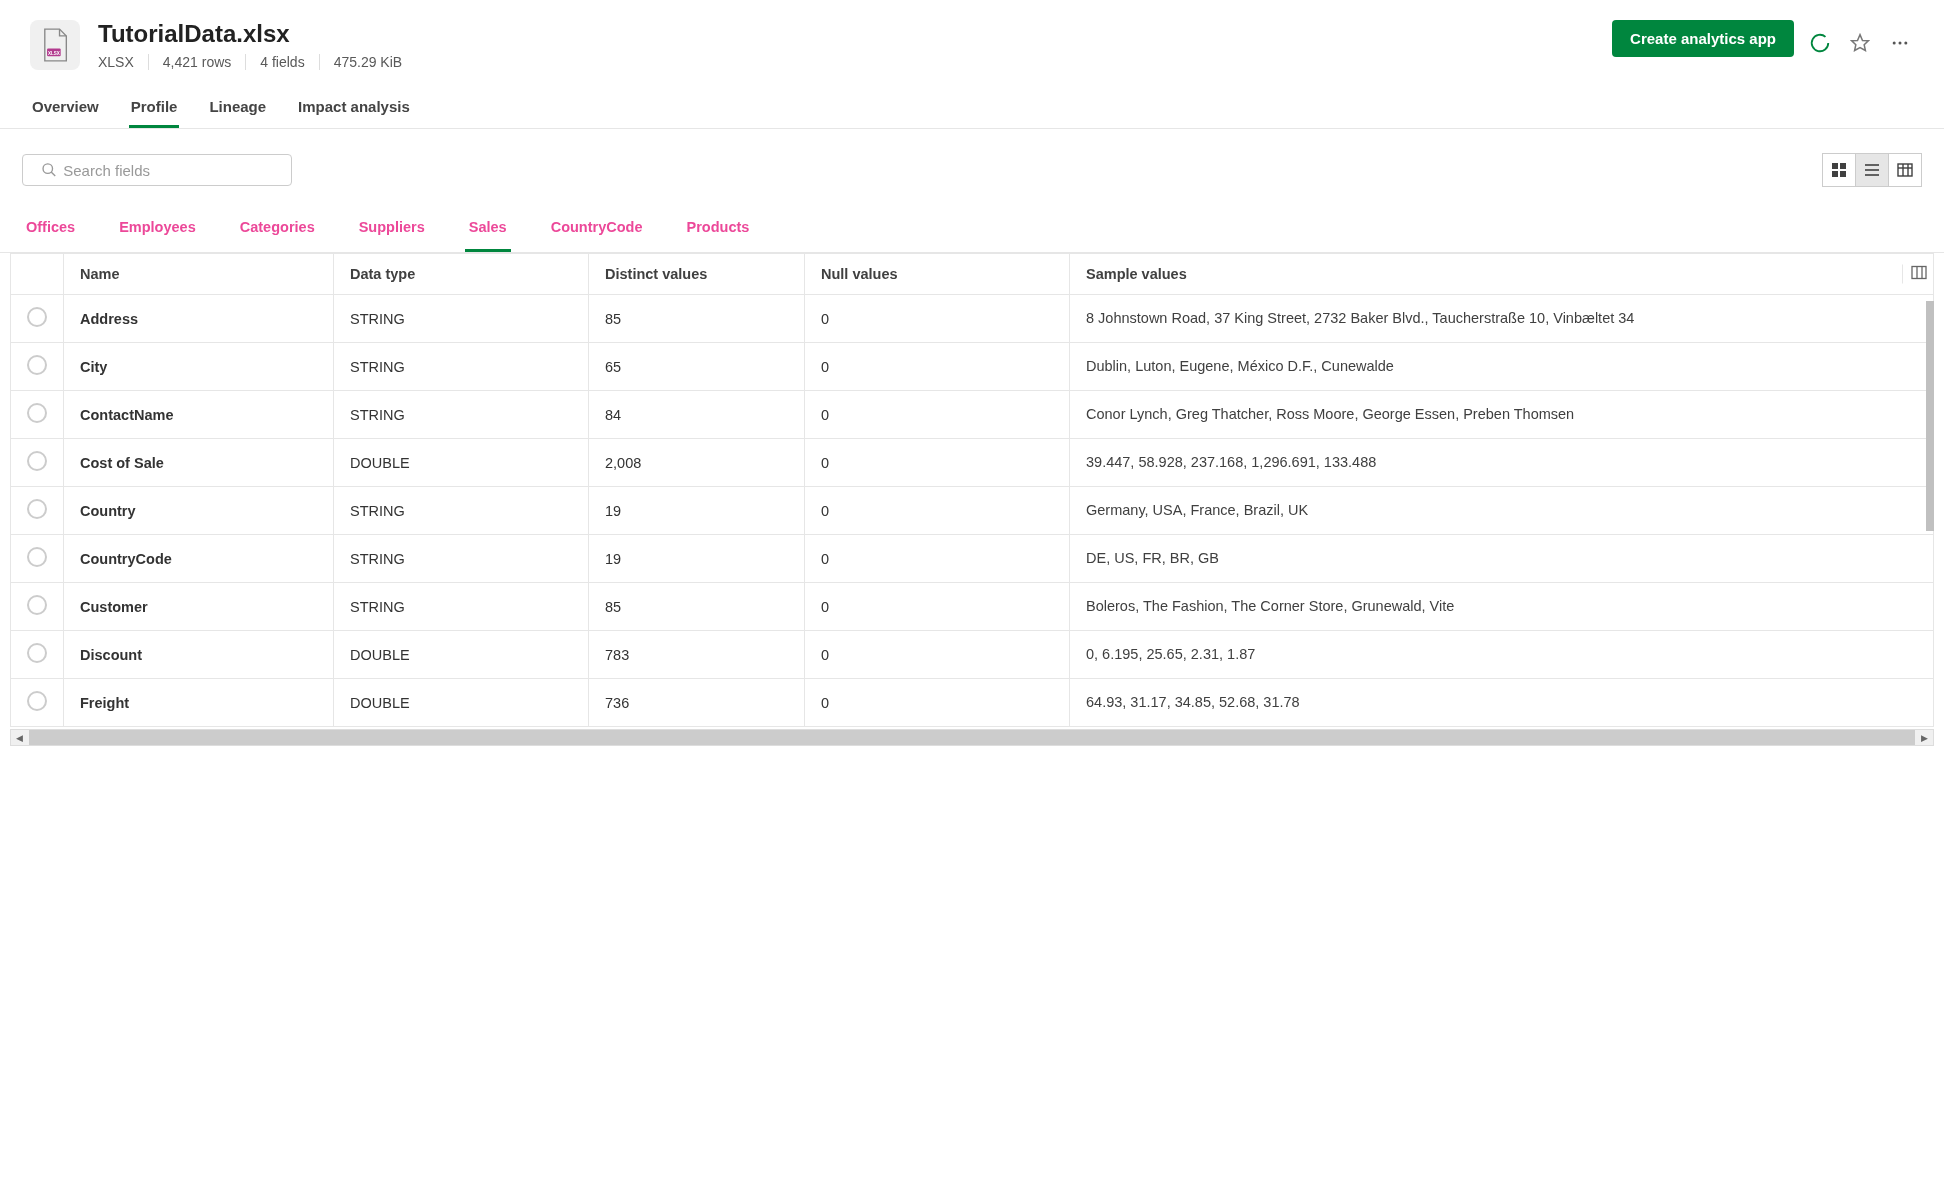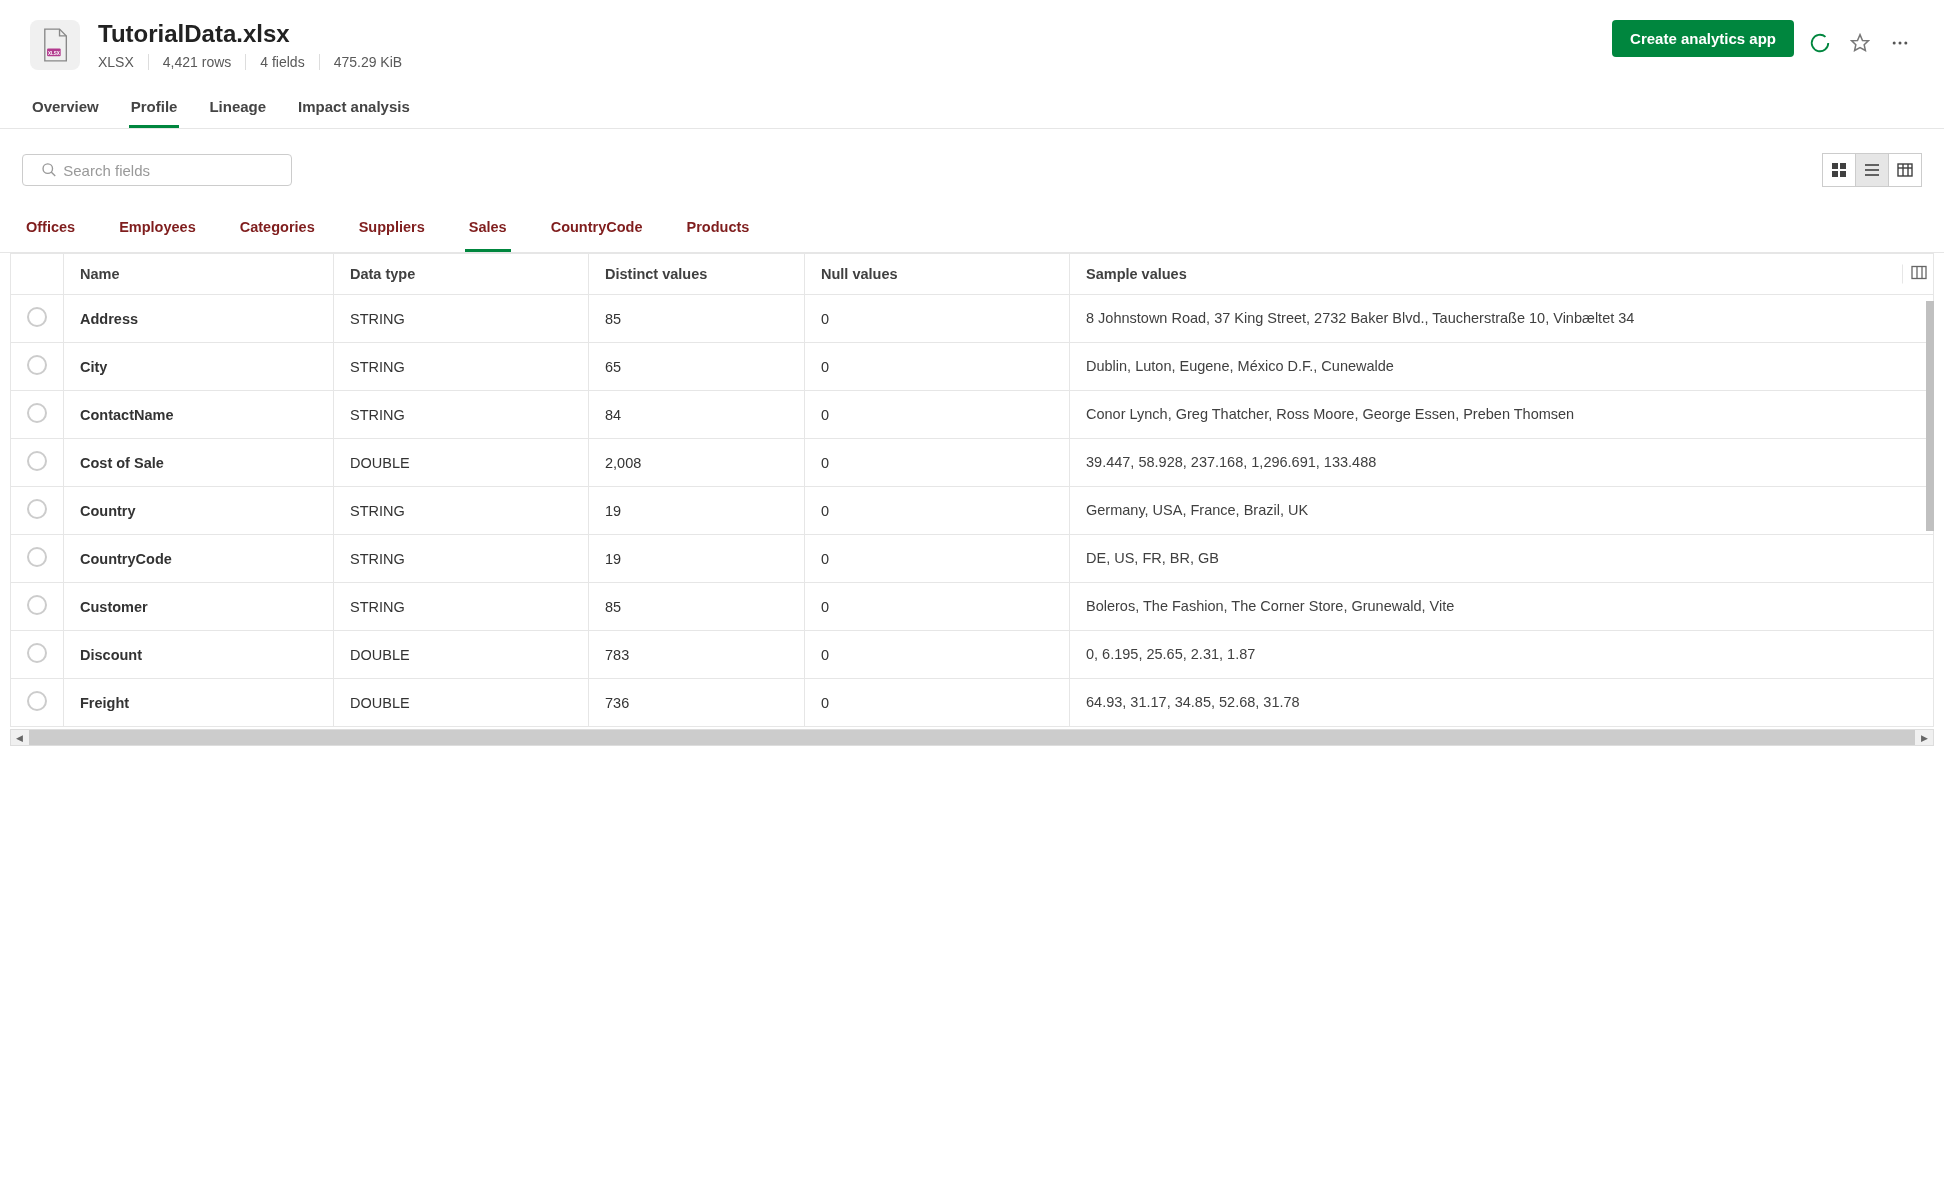--- a/index.html
+++ b/index.html
@@ -147,21 +147,21 @@
 .sub-tabs {
   display: flex;
   padding: 0 22px;
   border-bottom: 1px solid #e6e6e6;
   gap: 36px;
 }
 .sub-tab {
   padding: 12px 4px 14px 4px;
   font-size: 14.5px;
   font-weight: 600;
-  color: #7f1d1d;
+  color: #ec4899;
   cursor: pointer;
   border-bottom: 3px solid transparent;
   text-align: right;
 }
 .sub-tab.active {
   border-bottom-color: #00863E;
 }
 .table-wrap {
   margin: 0 10px;
   overflow: auto;

